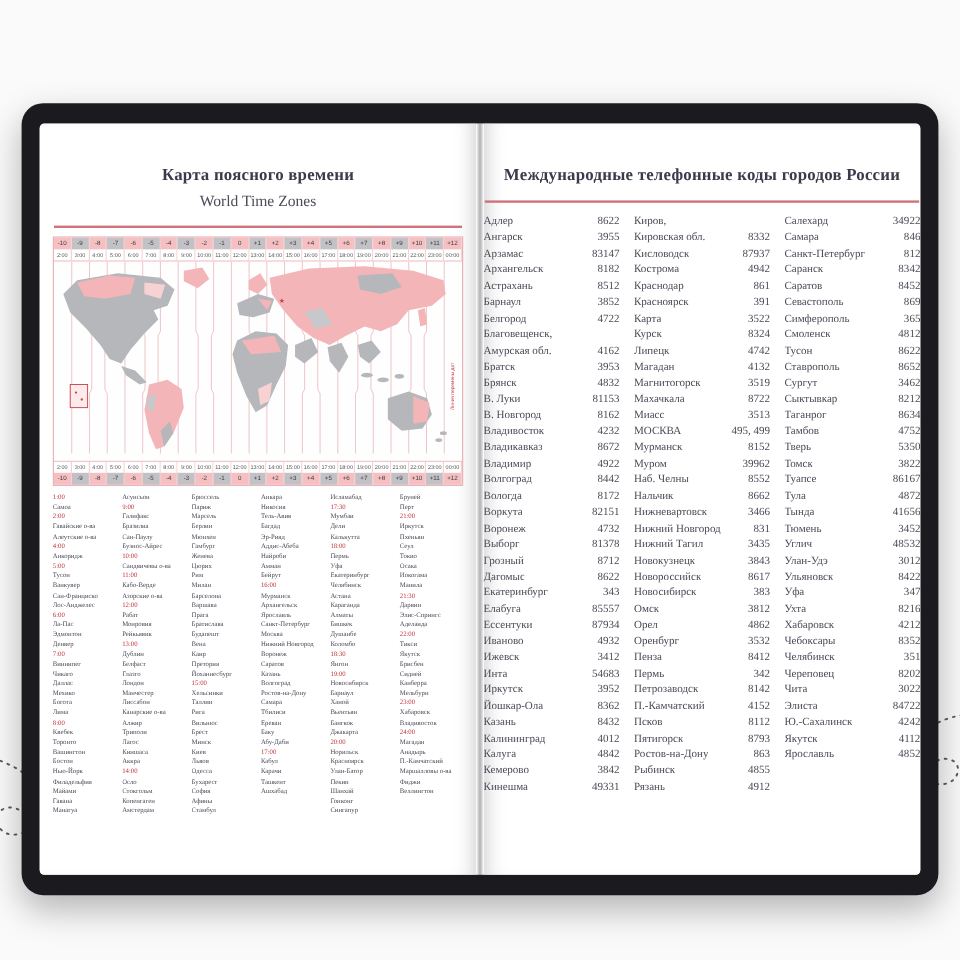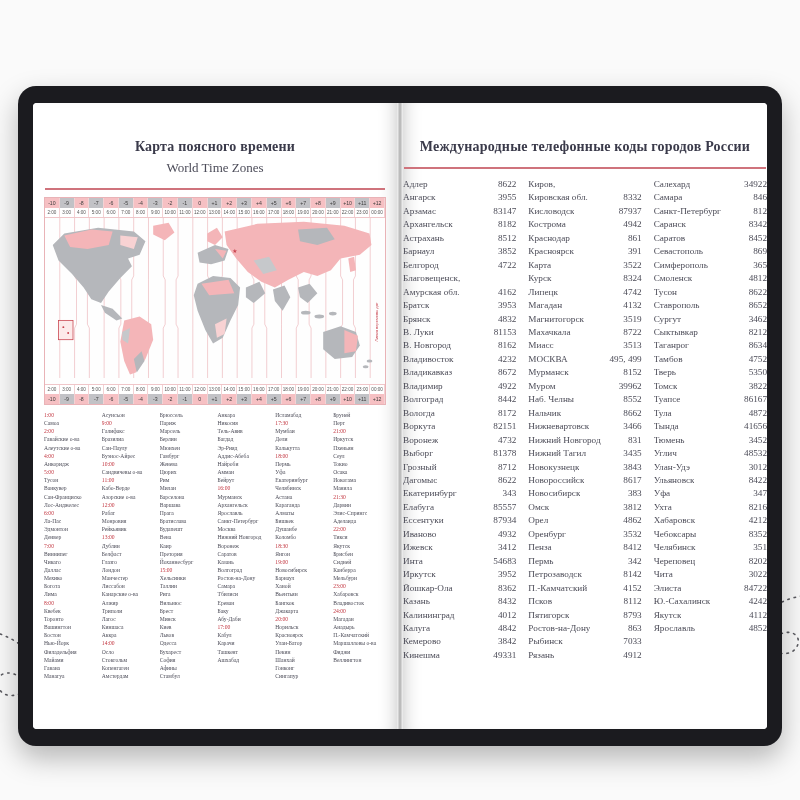--- a/index.html
+++ b/index.html
@@ -736,21 +736,21 @@
                 <div class="prow">
                   <div class="pname">Пятигорск</div>
                   <div class="pcode">8793</div>
                 </div>
                 <div class="prow">
                   <div class="pname">Ростов-на-Дону</div>
                   <div class="pcode">863</div>
                 </div>
                 <div class="prow">
                   <div class="pname">Рыбинск</div>
-                  <div class="pcode">7033</div>
+                  <div class="pcode">4855</div>
                 </div>
                 <div class="prow">
                   <div class="pname">Рязань</div>
                   <div class="pcode">4912</div>
                 </div>
               </div>
               <div class="pcol">
                 <div class="prow">
                   <div class="pname">Салехард</div>
                   <div class="pcode">34922</div>

